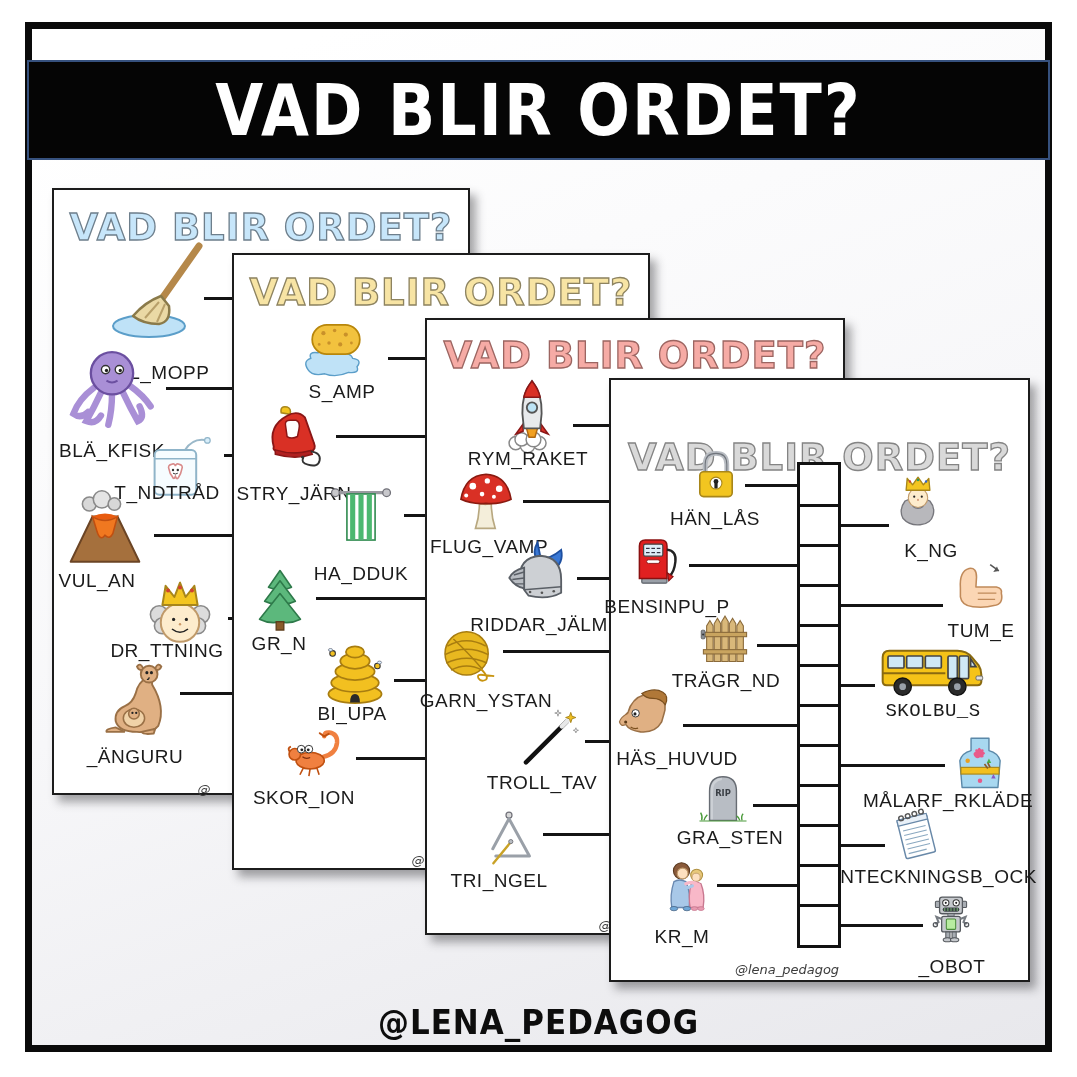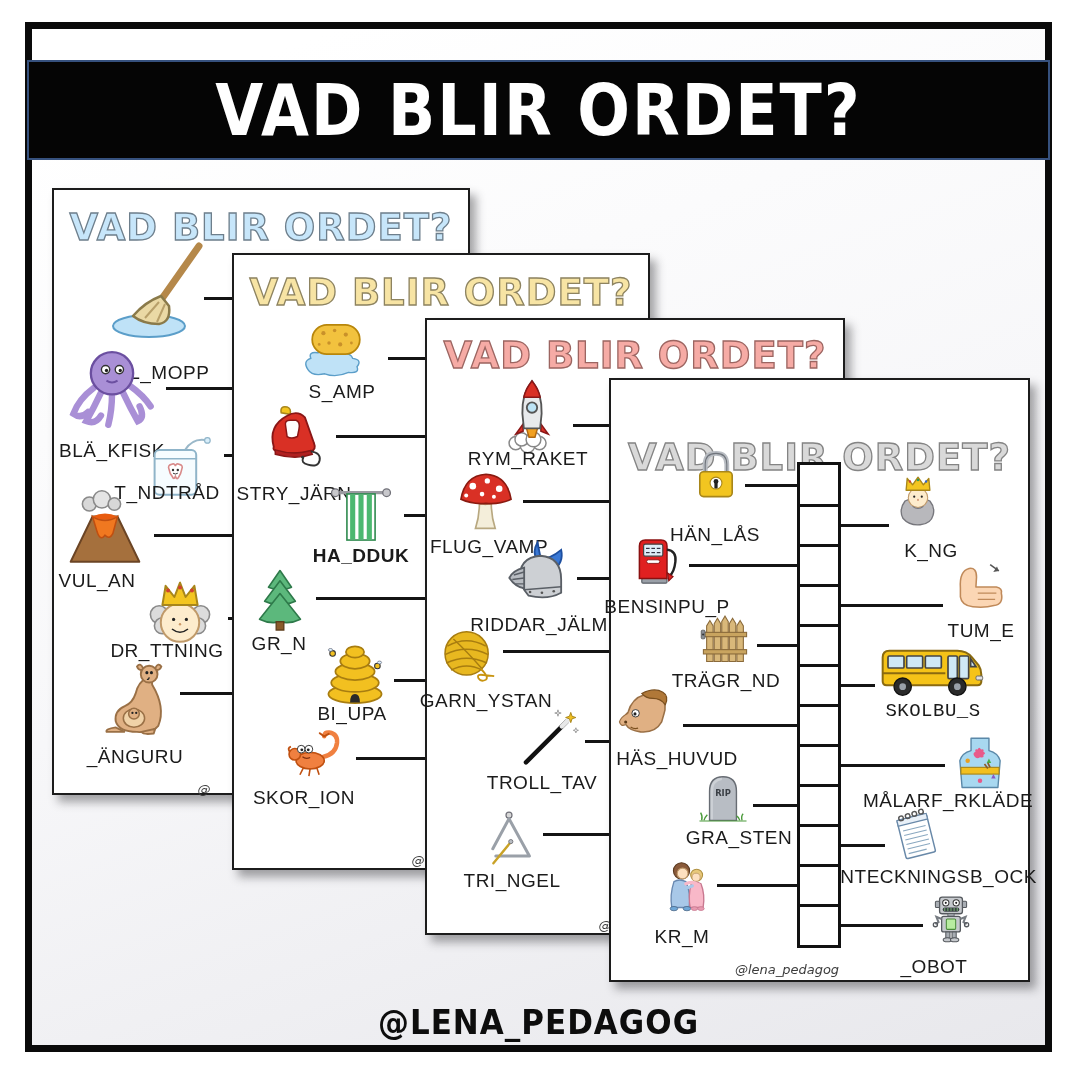--- a/index.html
+++ b/index.html
@@ -190,21 +190,21 @@
         <line x1="6" y1="12" x2="94" y2="12" stroke="#9a9aa0" stroke-width="5"></line>
         <circle cx="10" cy="12" r="6" fill="#c8c8cc" stroke="#707078" stroke-width="2"></circle>
         <circle cx="90" cy="12" r="6" fill="#c8c8cc" stroke="#707078" stroke-width="2"></circle>
         <rect x="28" y="14" width="44" height="72" fill="#ffffff" stroke="#2e8a4e" stroke-width="2.5"></rect>
         <rect x="33" y="15" width="8" height="70" fill="#4cb870"></rect>
         <rect x="46" y="15" width="8" height="70" fill="#4cb870"></rect>
         <rect x="59" y="15" width="8" height="70" fill="#4cb870"></rect>
       </svg>
     </div>
     <div class="answer-line" style="left: 170px; width: 246px; top: 259px;"></div>
-    <div class="item-label" style="left: 127px; top: 290px; font-weight: bold;">HA_DDUK</div>
+    <div class="item-label" style="left: 127px; top: 308px;">HA_DDUK</div>
     <div class="item-icon" style="left: 14px; top: 300px; width: 64px; height: 90px;">
       <svg viewBox="0 0 100 100">
         <g fill="#5cb87c" stroke="#2e7a4a" stroke-width="2.5" stroke-linejoin="round">
           <path d="M50,4 L68,30 Q60,34 50,32 Q40,34 32,30 Z"></path>
           <path d="M50,20 L74,52 Q62,58 50,55 Q38,58 26,52 Z"></path>
           <path d="M50,40 L82,80 Q66,88 50,84 Q34,88 18,80 Z"></path>
         </g>
         <rect x="44" y="84" width="12" height="13" fill="#8a5a2a" stroke="#5a3a18" stroke-width="2"></rect>
       </svg>
     </div>
@@ -322,37 +322,37 @@
     <div class="item-icon" style="left: 52px; top: 488px; width: 60px; height: 60px;">
       <svg viewBox="0 0 100 100">
         <circle cx="50" cy="12" r="5" fill="#d8d8d8" stroke="#707078" stroke-width="2"></circle>
         <path d="M50,18 L84,80 L28,80" fill="none" stroke="#9aa0a8" stroke-width="5" stroke-linejoin="round" stroke-linecap="round"></path>
         <path d="M50,18 L23,68" fill="none" stroke="#9aa0a8" stroke-width="5" stroke-linecap="round"></path>
         <line x1="24" y1="92" x2="52" y2="58" stroke="#c9a227" stroke-width="4" stroke-linecap="round"></line>
         <circle cx="53" cy="56" r="3.5" fill="#b8bcc2" stroke="#707078" stroke-width="1.5"></circle>
       </svg>
     </div>
     <div class="answer-line" style="left: 116px; width: 302px; top: 513px;"></div>
-    <div class="item-label" style="left: 85px; top: 550px; text-align: center;">TRI_NGEL</div>
+    <div class="item-label" style="left: 72px; top: 550px; text-align: center;">TRI_NGEL</div>
     <div class="watermark" style="left: 178px; top: 598px;">@</div>
   </div>
 <div class="card" id="card3" style="left: 609px; top: 378px; width: 421px; height: 604px; z-index: 4;">
   <div class="card-title" style="top: 56px; color: rgb(217, 217, 217); -webkit-text-stroke: 1.3px rgb(132, 132, 132);">VAD BLIR ORDET?</div>
 <div class="item-icon" style="left: 78px; top: 68px; width: 54px; height: 54px;">
       <svg viewBox="0 0 100 100">
         <path d="M30,48 L30,30 Q30,10 50,10 Q70,10 70,30 L70,48" fill="none" stroke="#b8bcc2" stroke-width="9"></path>
         <path d="M30,48 L30,30 Q30,10 50,10 Q70,10 70,30 L70,48" fill="none" stroke="#70757c" stroke-width="2"></path>
         <rect x="20" y="44" width="60" height="46" rx="7" fill="#f2c520" stroke="#a8861a" stroke-width="3"></rect>
         <circle cx="50" cy="65" r="11" fill="#ffffff" stroke="#a8861a" stroke-width="2"></circle>
         <circle cx="50" cy="62" r="4.5" fill="#222"></circle>
         <rect x="47" y="64" width="6" height="11" rx="2.5" fill="#222"></rect>
       </svg>
     </div>
     <div class="answer-line" style="left: 134px; width: 52px; top: 104px;"></div>
-    <div class="item-label" style="left: 104px; top: 128px; margin-top: 16px;">HÄN_LÅS</div>
+    <div class="item-label" style="left: 104px; top: 128px;">HÄN_LÅS</div>
     <div class="item-icon" style="left: 14px; top: 140px; width: 60px; height: 76px;">
       <svg viewBox="0 0 100 100">
         <rect x="28" y="84" width="42" height="8" rx="2" fill="#9aa0a8" stroke="#5a5f66" stroke-width="2"></rect>
         <path d="M24,84 L24,30 Q24,20 34,20 L60,20 Q70,20 70,30 L70,84 Z" fill="#e02020" stroke="#8a1010" stroke-width="2.5"></path>
         <rect x="31" y="27" width="32" height="20" rx="3" fill="#dfeef8" stroke="#444" stroke-width="2"></rect>
         <g stroke="#334" stroke-width="2">
           <line x1="35" y1="34" x2="41" y2="34"></line>
           <line x1="44" y1="34" x2="50" y2="34"></line>
           <line x1="53" y1="34" x2="59" y2="34"></line>
           <line x1="35" y1="41" x2="41" y2="41"></line>
@@ -399,21 +399,21 @@
     <div class="item-icon" style="left: 84px; top: 390px; width: 56px; height: 56px;">
       <svg viewBox="0 0 100 100">
         <path d="M26,90 L26,38 Q26,12 50,12 Q74,12 74,38 L74,90 Z" fill="#b8bdc4" stroke="#676c73" stroke-width="2.5"></path>
         <path d="M32,88 L32,40 Q32,20 48,18 L48,14 Q28,16 28,38 L28,88 Z" fill="#cdd1d6"></path>
         <text x="50" y="47" text-anchor="middle" font-size="15" font-weight="bold" fill="#3a3f45">RIP</text>
         <path d="M12,90 Q14,82 10,76 M16,90 Q18,84 22,80 M84,90 Q82,82 86,78 M80,90 Q78,84 74,82" stroke="#4a9a3a" stroke-width="2.5" fill="none"></path>
         <line x1="8" y1="91" x2="92" y2="91" stroke="#4a9a3a" stroke-width="2"></line>
       </svg>
     </div>
     <div class="answer-line" style="left: 142px; width: 44px; top: 424px;"></div>
-    <div class="item-label" style="left: 128px; top: 447px;">GRA_STEN</div>
+    <div class="item-label" style="left: 119px; top: 447px;">GRA_STEN</div>
     <div class="item-icon" style="left: 50px; top: 470px; width: 54px; height: 74px;">
       <svg viewBox="0 0 100 100">
         <circle cx="38" cy="20" r="15" fill="#8a5a3a" stroke="#5a3a20" stroke-width="2"></circle>
         <circle cx="40" cy="25" r="10" fill="#fde0c0" stroke="#c09a6a" stroke-width="2"></circle>
         <circle cx="66" cy="28" r="11" fill="#e8c87a" stroke="#b09040" stroke-width="2"></circle>
         <circle cx="65" cy="32" r="7.5" fill="#fde0c0" stroke="#c09a6a" stroke-width="1.5"></circle>
         <path d="M24,40 Q16,64 20,88 L52,88 Q56,62 46,40 Q34,34 24,40 Z" fill="#a8c8e8" stroke="#6888b0" stroke-width="2.5"></path>
         <path d="M56,44 Q50,66 54,88 L78,88 Q82,64 74,44 Q64,38 56,44 Z" fill="#f8b8c8" stroke="#c87890" stroke-width="2.5"></path>
         <path d="M46,44 Q58,38 70,46" stroke="#f8b8c8" stroke-width="6" fill="none" stroke-linecap="round"></path>
         <path d="M30,46 Q44,56 58,48" stroke="#a8c8e8" stroke-width="6" fill="none" stroke-linecap="round"></path>
@@ -535,21 +535,21 @@
         <circle cx="20" cy="59" r="4" fill="none" stroke="#55595e" stroke-width="2.5"></circle>
         <path d="M68,48 L78,44 L74,54 L80,58" fill="none" stroke="#777c82" stroke-width="4"></path>
         <circle cx="80" cy="59" r="4" fill="none" stroke="#55595e" stroke-width="2.5"></circle>
         <rect x="40" y="73" width="8" height="12" fill="#a8adb3" stroke="#55595e" stroke-width="2"></rect>
         <rect x="52" y="73" width="8" height="12" fill="#a8adb3" stroke="#55595e" stroke-width="2"></rect>
         <ellipse cx="43" cy="88" rx="8" ry="4" fill="#c6c9cd" stroke="#55595e" stroke-width="2"></ellipse>
         <ellipse cx="57" cy="88" rx="8" ry="4" fill="#c6c9cd" stroke="#55595e" stroke-width="2"></ellipse>
       </svg>
     </div>
     <div class="answer-line" style="left: 230px; width: 82px; top: 544px;"></div>
-    <div class="item-label" style="left: 323px; top: 576px;">_OBOT</div>
+    <div class="item-label" style="left: 341px; top: 576px;">_OBOT</div>
     <div class="answer-column" style="left: 186px; top: 82px; width: 44px; height: 486px;">
       <div class="answer-divider" style="top: 38.5px;"></div>
       <div class="answer-divider" style="top: 78.5px;"></div>
       <div class="answer-divider" style="top: 118.5px;"></div>
       <div class="answer-divider" style="top: 158.5px;"></div>
       <div class="answer-divider" style="top: 198.5px;"></div>
       <div class="answer-divider" style="top: 238.5px;"></div>
       <div class="answer-divider" style="top: 278.5px;"></div>
       <div class="answer-divider" style="top: 318.5px;"></div>
       <div class="answer-divider" style="top: 358.5px;"></div>

